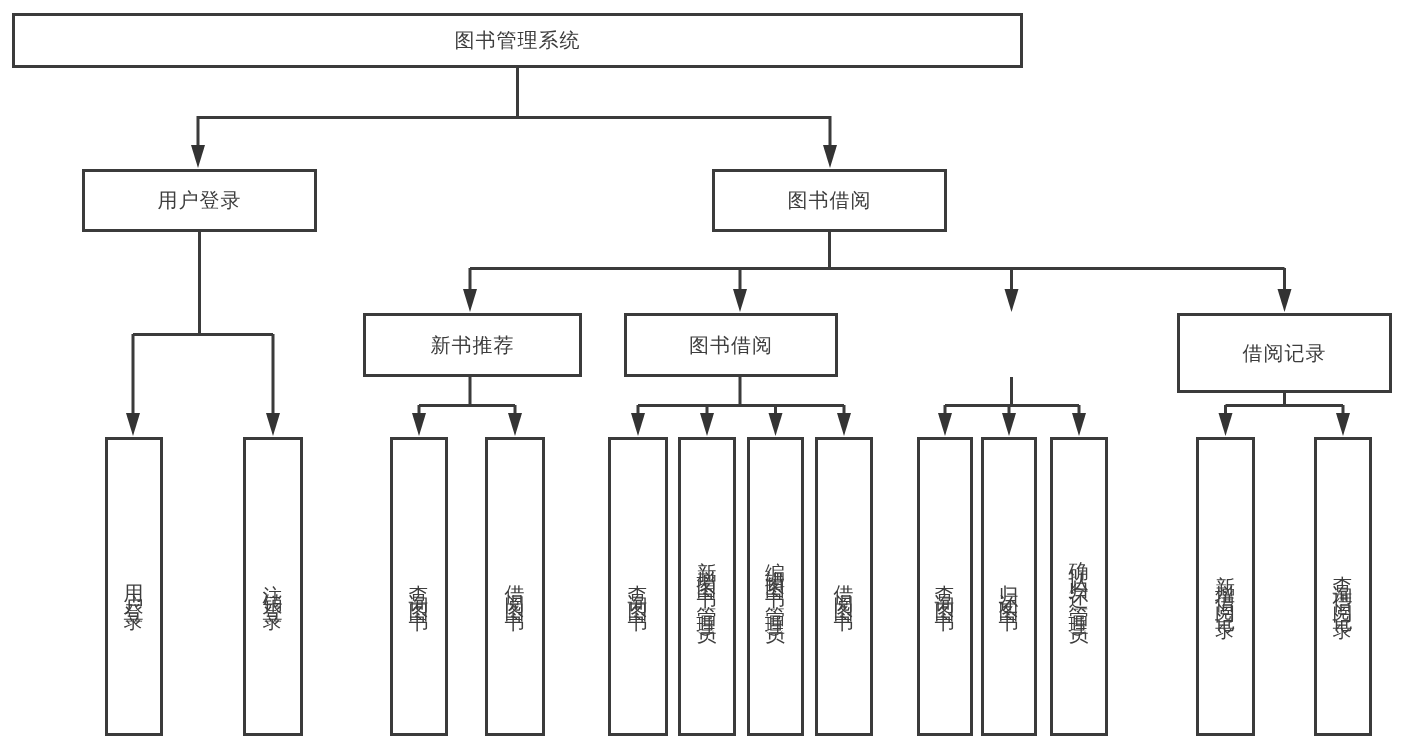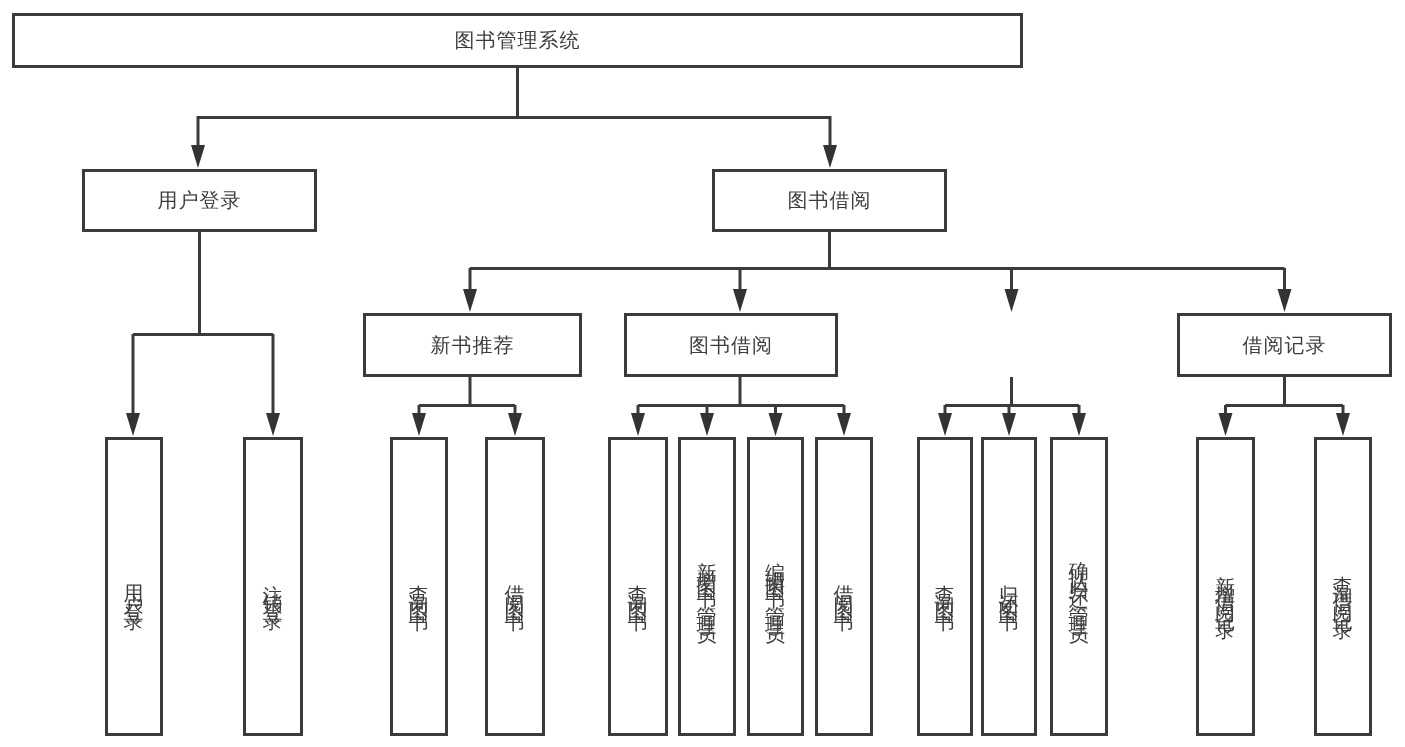--- a/index.html
+++ b/index.html
@@ -108,21 +108,21 @@
   <div class="box" style="left:712px;top:169px;width:235px;height:63px;">
     <span>图书借阅</span>
   </div>
 
   <div class="box" style="left:363px;top:313px;width:219px;height:64px;">
     <span>新书推荐</span>
   </div>
   <div class="box" style="left:624px;top:313px;width:214px;height:64px;">
     <span>图书借阅</span>
   </div>
-  <div class="box" style="left:1177px;top:313px;width:215px;height:64px;align-items:center;">
+  <div class="box" style="left:1177px;top:313px;width:215px;height:80px;align-items:center;">
     <span>借阅记录</span>
   </div>
 
   <div class="vbox" style="left:105px;top:437px;width:58px;height:299px;">
     <span class="vtext">用户登录</span>
   </div>
   <div class="vbox" style="left:243px;top:437px;width:60px;height:299px;">
     <span class="vtext">注销登录</span>
   </div>
   <div class="vbox" style="left:390px;top:437px;width:58px;height:299px;">

